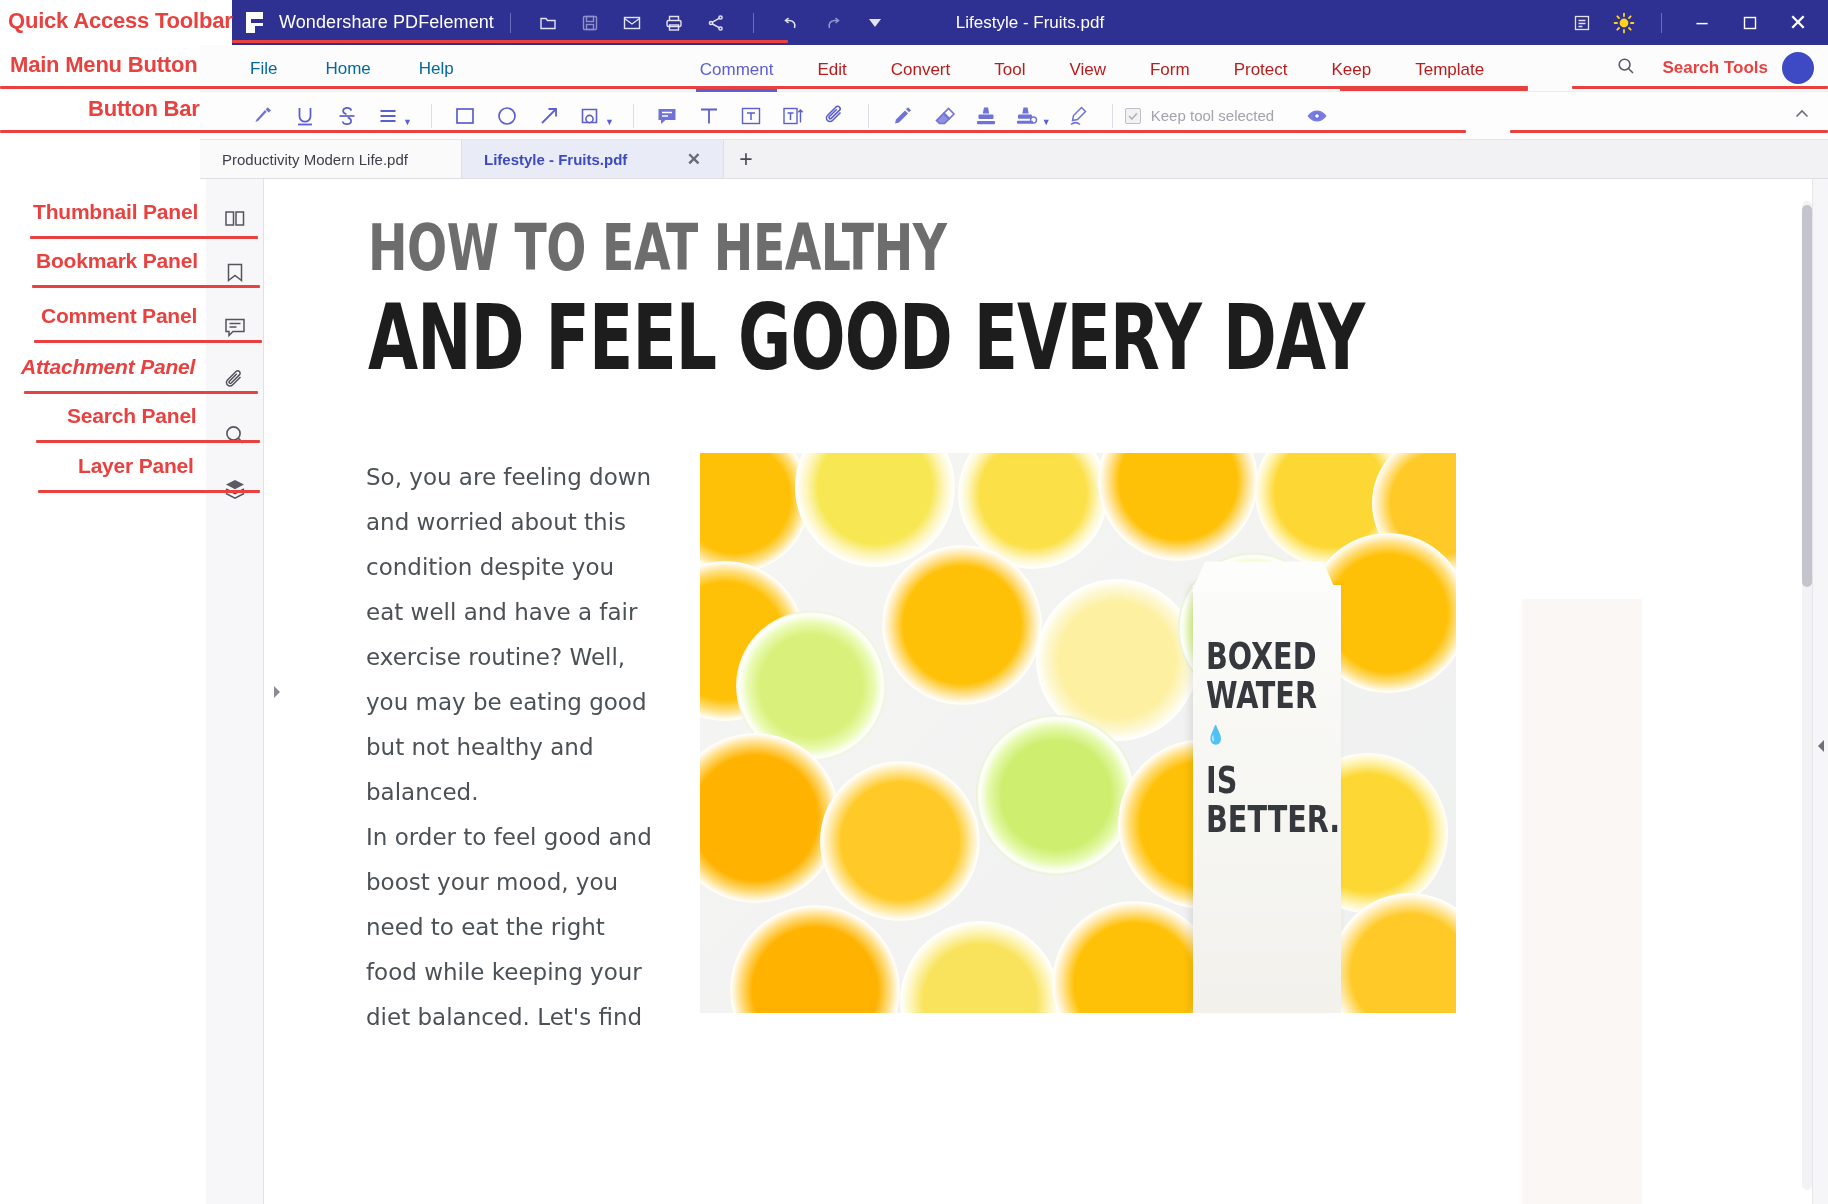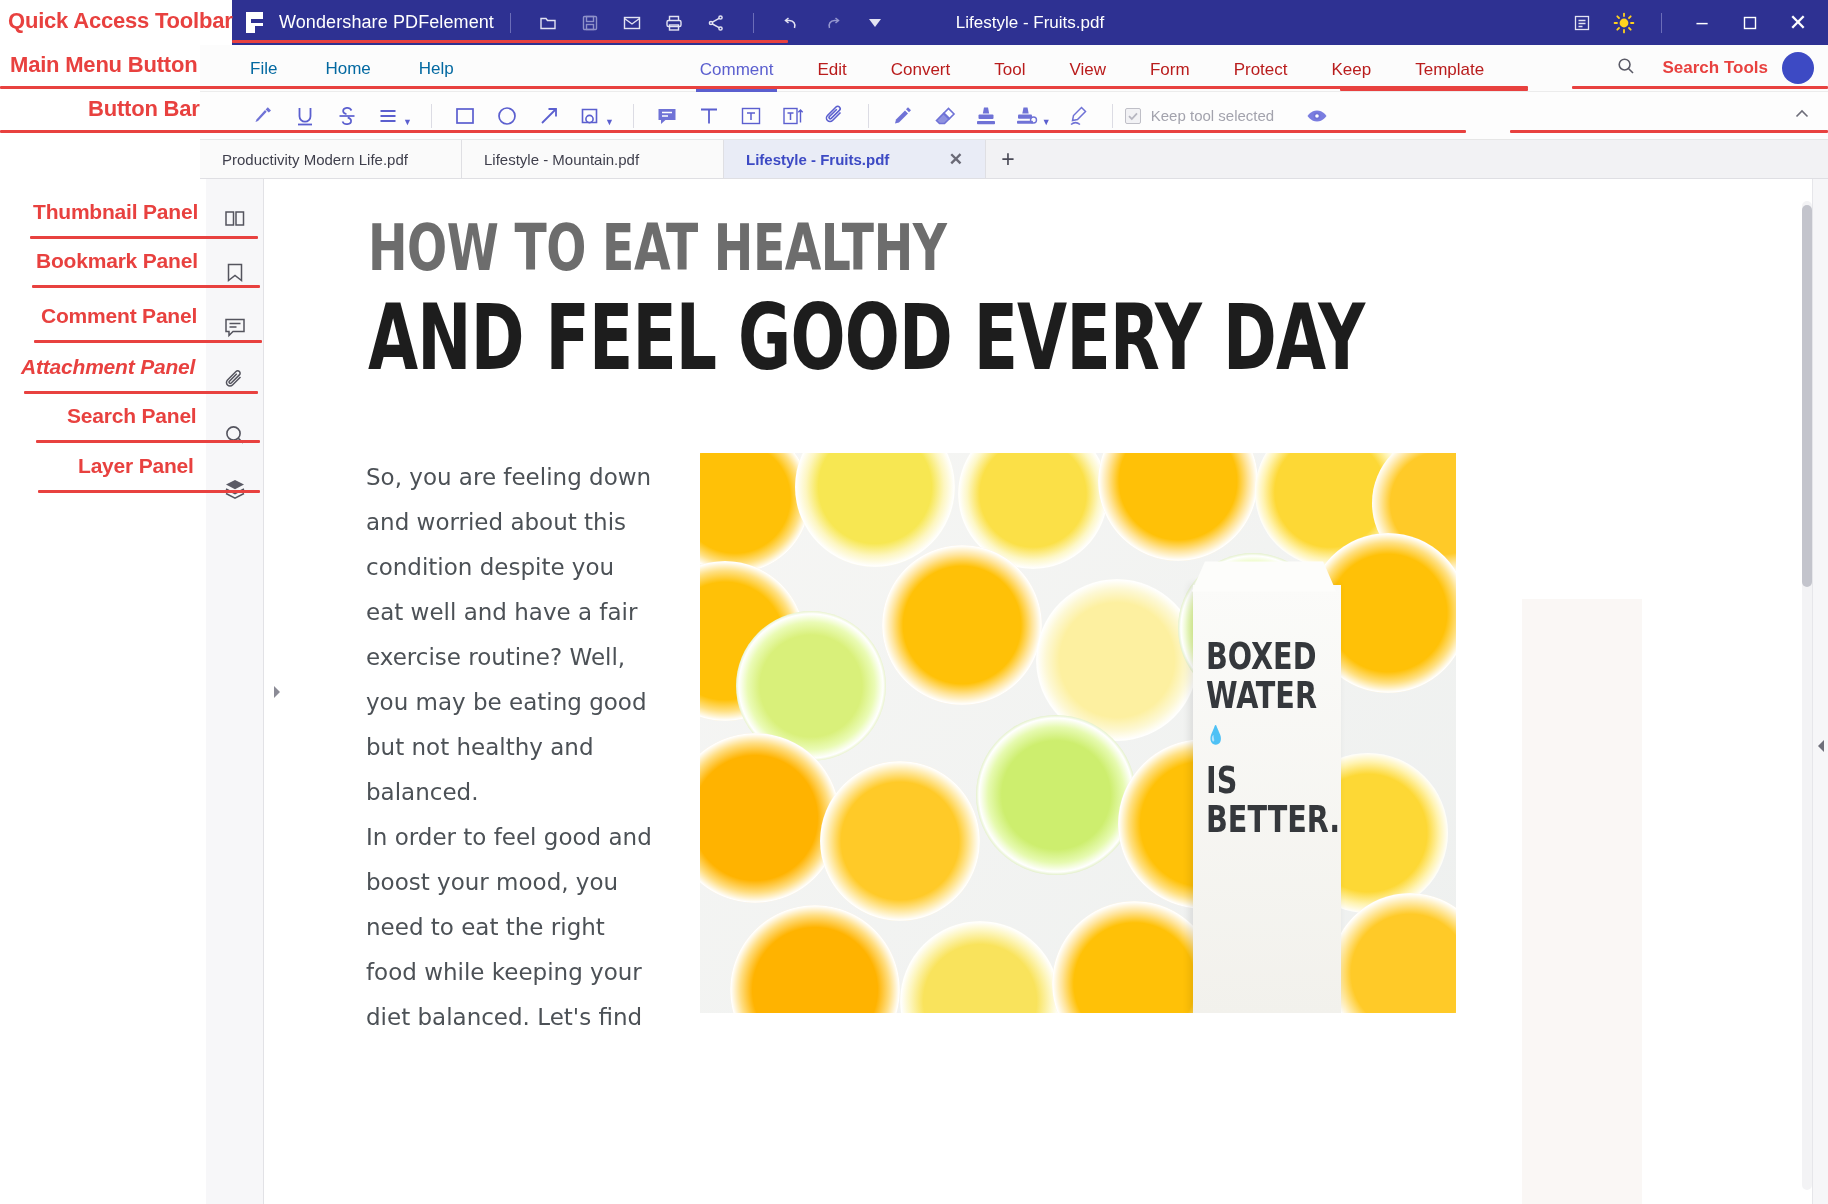--- a/index.html
+++ b/index.html
@@ -471,23 +471,20 @@
       <svg width="20" height="20" viewBox="0 0 20 20" fill="none" stroke="currentColor" stroke-width="1.6">
           <path d="M4.5 12.5L10 7l5.5 5.5"></path>
         </svg>
     </div>
   </div>
 
   <div class="tabstrip">
     <div class="doctab">
       <span>Productivity Modern Life.pdf</span>
     </div>
-    <div class="doctab">
-      <span>Lifestyle - Mountain.pdf</span>
-    </div>
     <div class="doctab active">
       <span>Lifestyle - Fruits.pdf</span>
       <span class="tabclose">✕</span>
     </div>
     <div class="tabadd">+</div>
   </div>
 
   <div class="rail">
     <div class="rail-btn">
       <svg width="26" height="26" viewBox="0 0 26 26" fill="none" stroke="currentColor" stroke-width="1.5">

